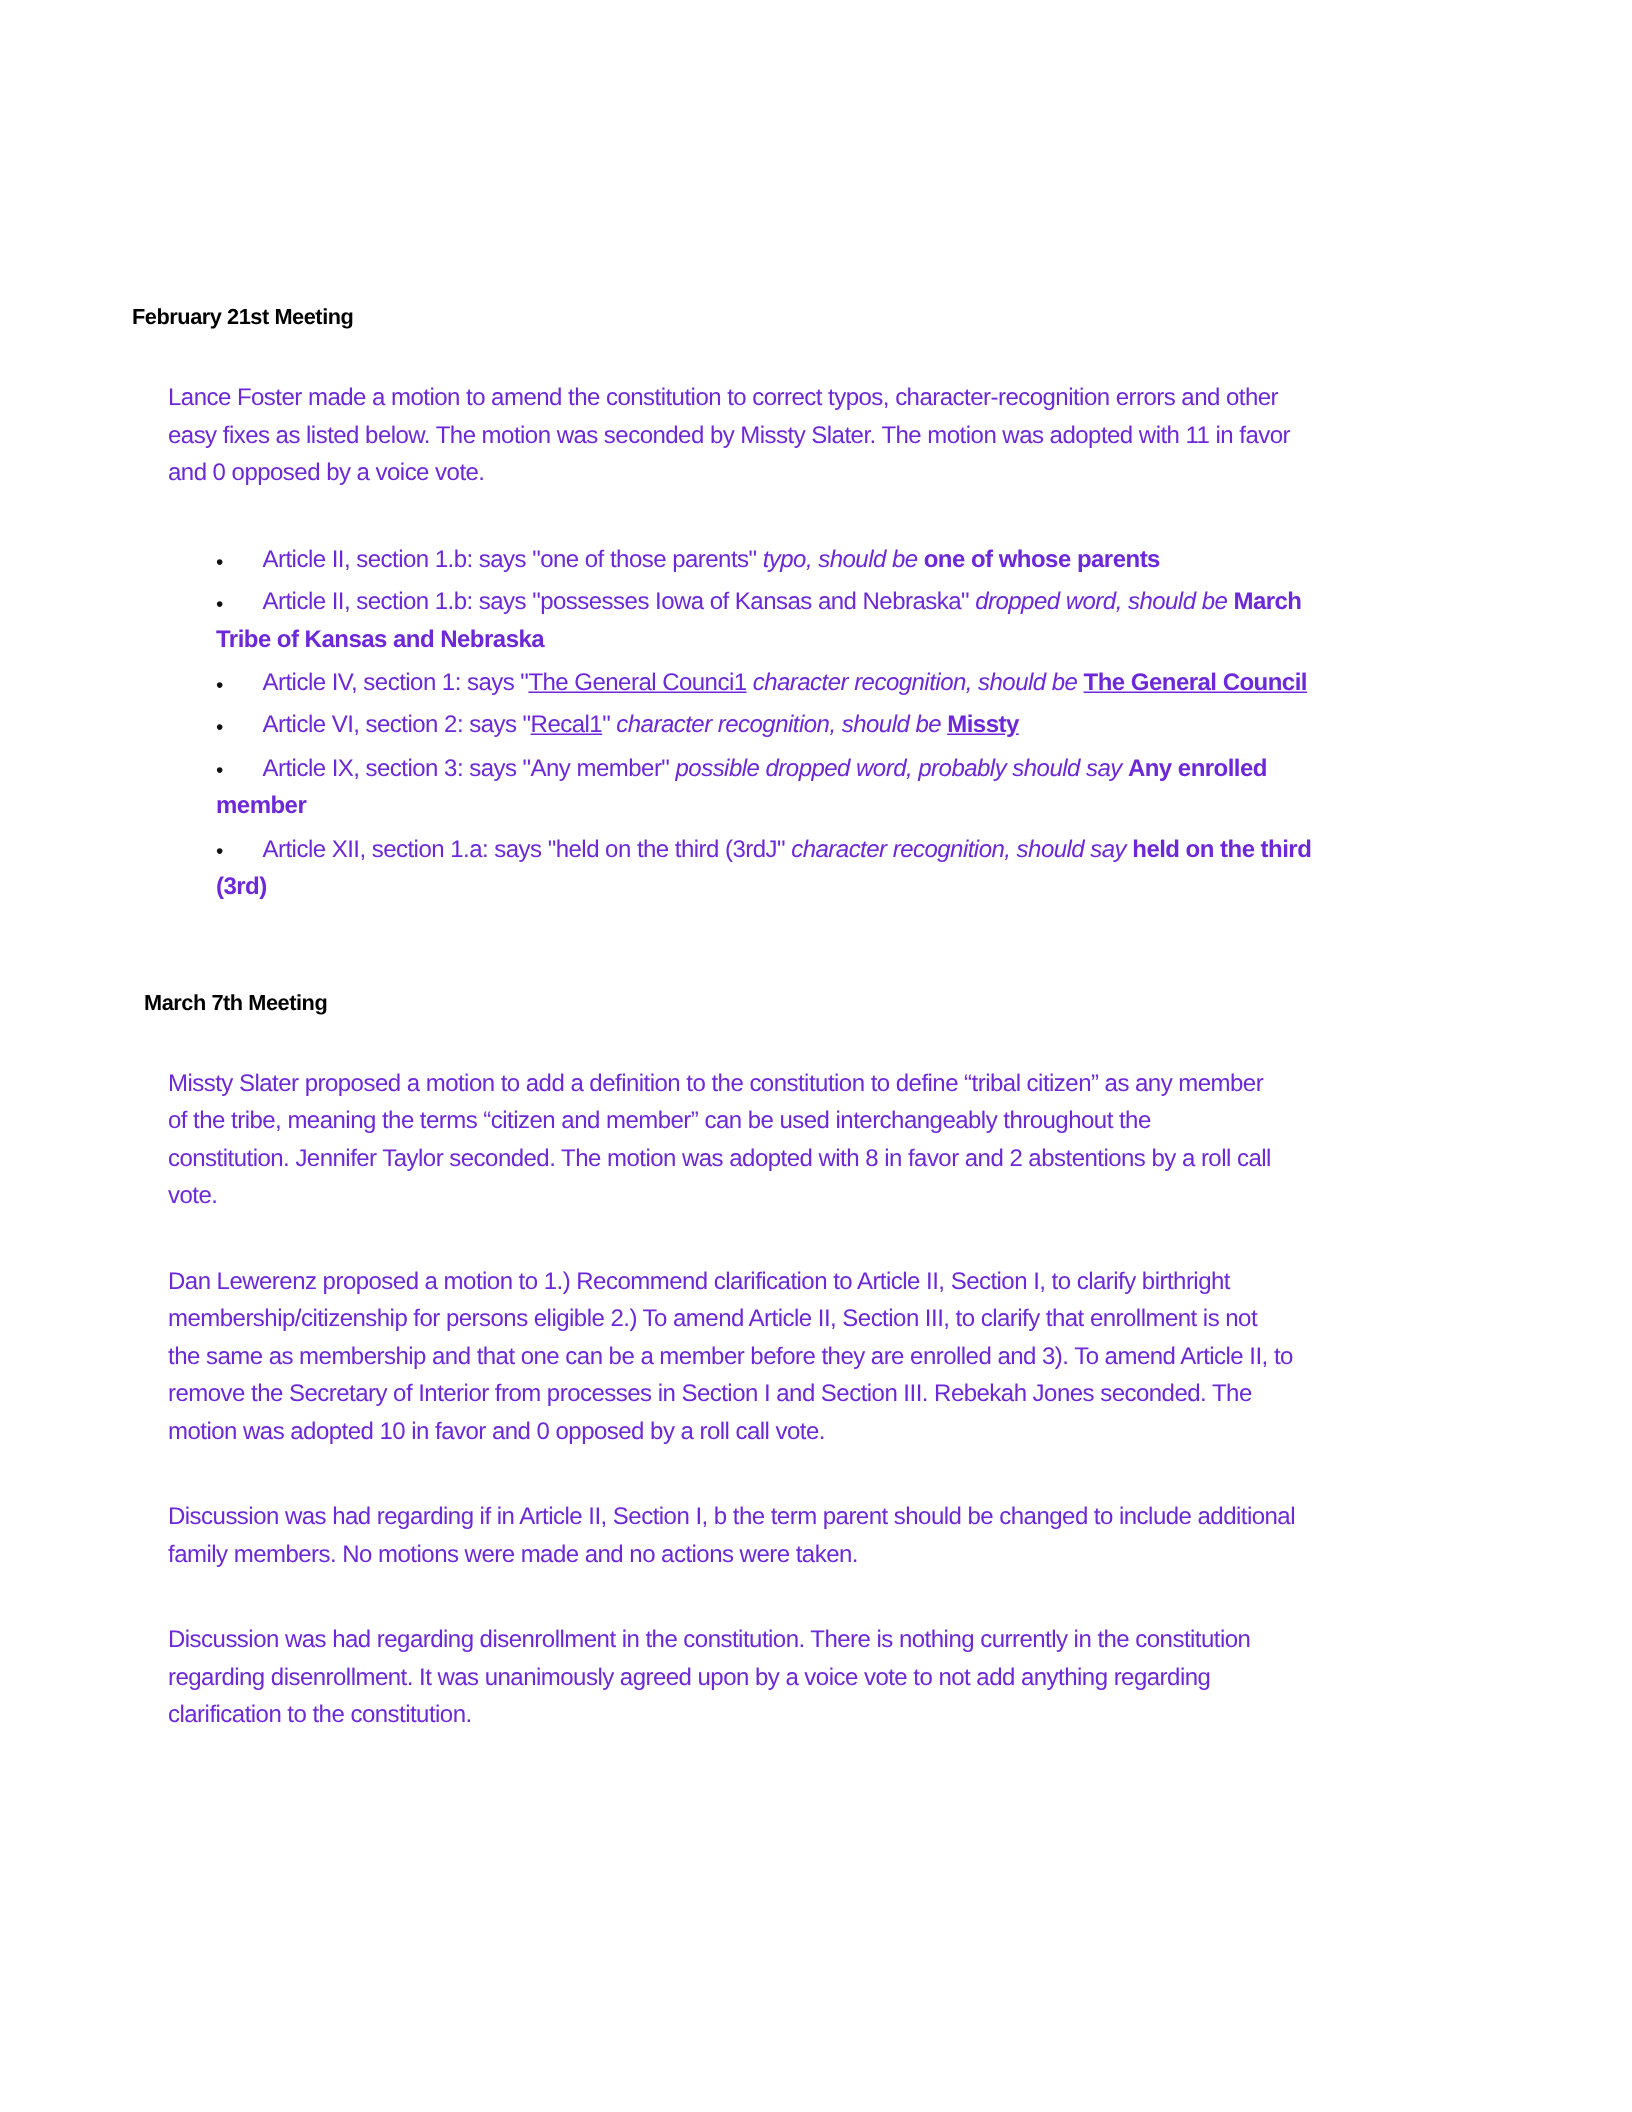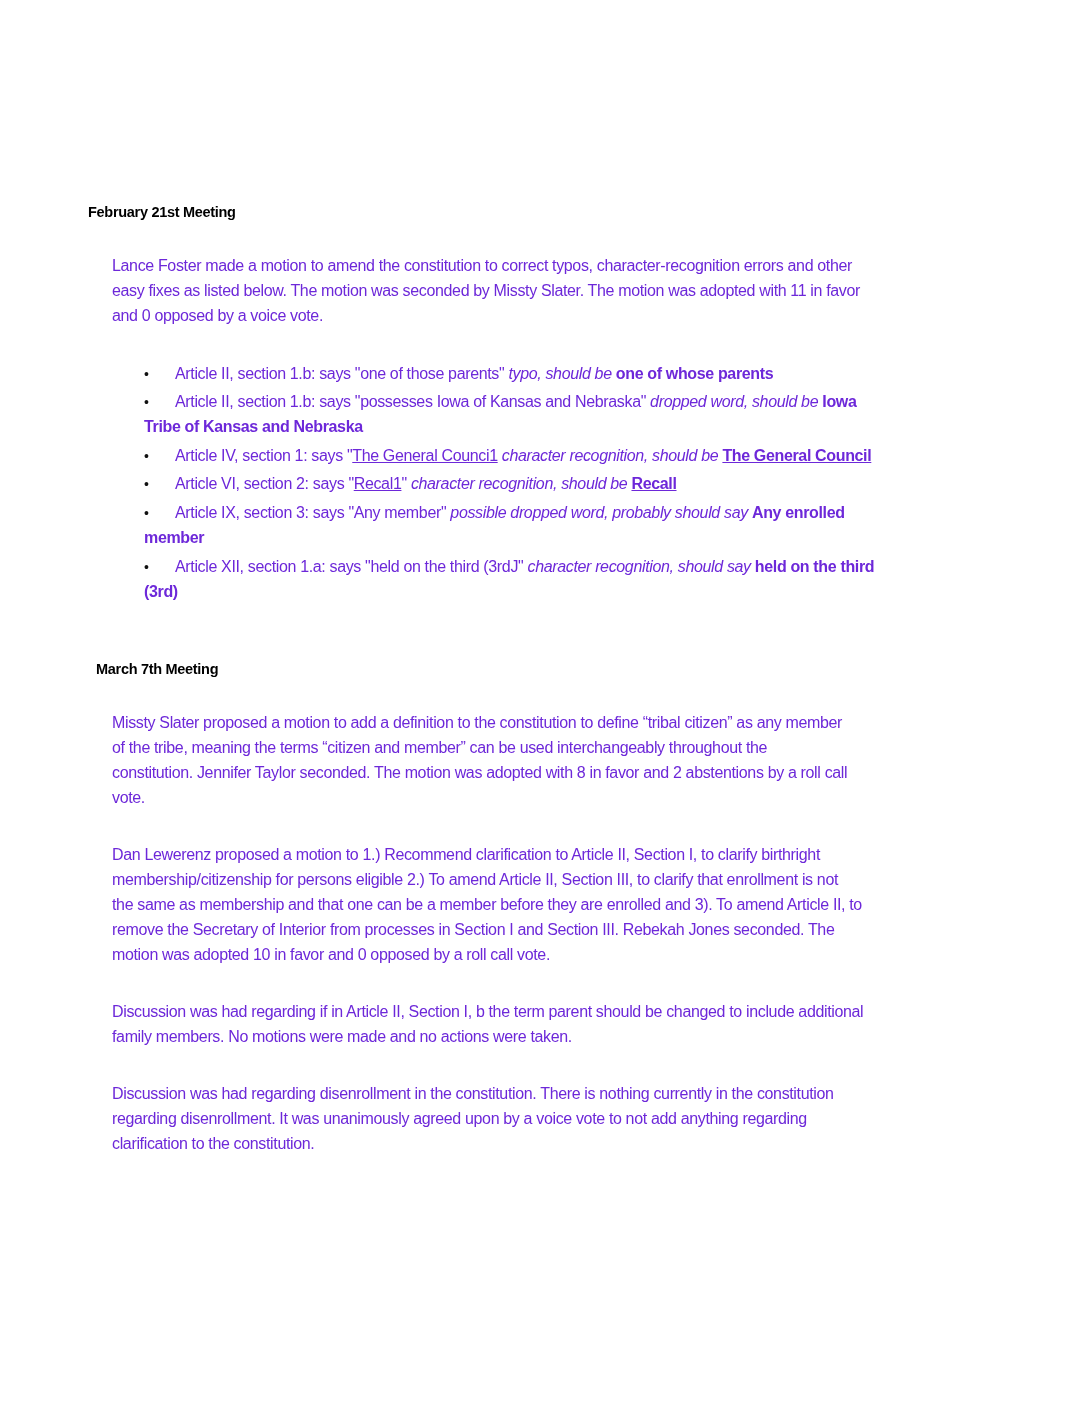--- a/index.html
+++ b/index.html
@@ -42,36 +42,36 @@
     <div>
       <span class="bullet" style="left:144px; top:366px;">•</span>
       <div class="line" style="left:175px; top:364px;">
         <span>Article II, section 1.b: says "one of those parents" </span><span class="it">typo, should be </span><span class="b">one of whose parents</span>
       </div>
     </div>
 
     <div>
       <span class="bullet" style="left:144px; top:394px;">•</span>
       <div class="line" style="left:175px; top:392px;">
-        <span>Article II, section 1.b: says "possesses Iowa of Kansas and Nebraska" </span><span class="it">dropped word, should be </span><span class="b">Iowa</span>
+        <span>Article II, section 1.b: says "possesses Iowa of Kansas and Nebraska" </span><span class="it">dropped word, should be </span><span class="b">March</span>
       </div>
       <div class="line b" style="left:144px; top:417px;">Tribe of Kansas and Nebraska</div>
     </div>
 
     <div>
       <span class="bullet" style="left:144px; top:448px;">•</span>
       <div class="line" style="left:175px; top:446px;">
         <span>Article IV, section 1: says "</span><span class="u">The General Counci1</span><span class="it"> character recognition, should be </span><span class="b u">The General Council</span>
       </div>
     </div>
 
     <div>
       <span class="bullet" style="left:144px; top:476px;">•</span>
       <div class="line" style="left:175px; top:474px;">
-        <span>Article VI, section 2: says "</span><span class="u">Recal1</span><span>" </span><span class="it">character recognition, should be </span><span class="b u">Recall</span>
+        <span>Article VI, section 2: says "</span><span class="u">Recal1</span><span>" </span><span class="it">character recognition, should be </span><span class="b u">Missty</span>
       </div>
     </div>
 
     <div>
       <span class="bullet" style="left:144px; top:505px;">•</span>
       <div class="line" style="left:175px; top:503px;">
         <span>Article IX, section 3: says "Any member" </span><span class="it">possible dropped word, probably should say </span><span class="b">Any enrolled</span>
       </div>
       <div class="line b" style="left:144px; top:528px;">member</div>
     </div>

